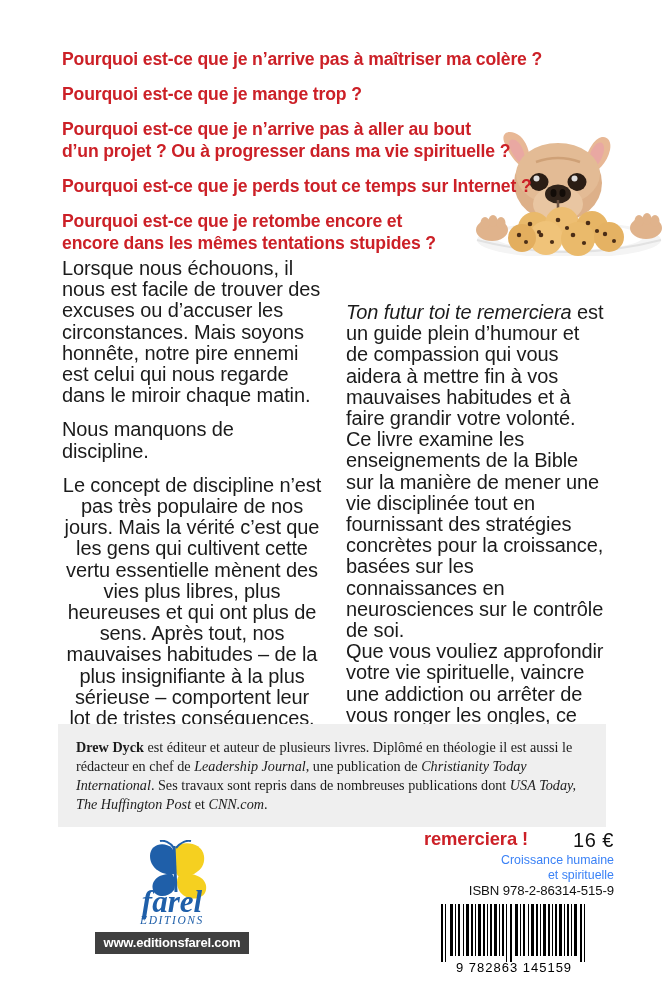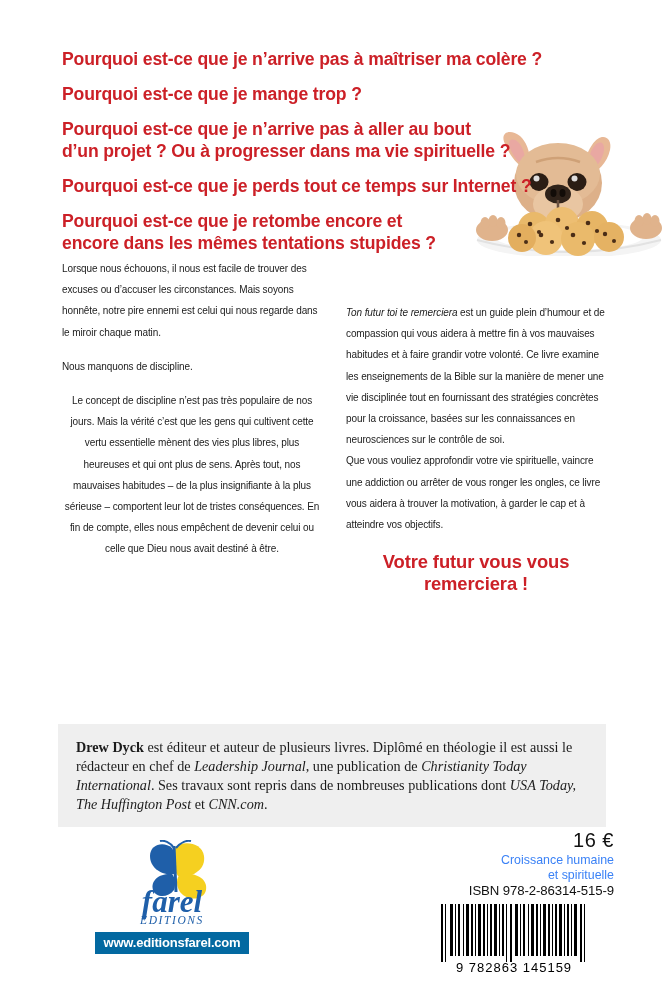--- a/index.html
+++ b/index.html
@@ -57,21 +57,21 @@
     top: 258px;
     width: 545px;
     display: flex;
     gap: 24px;
     z-index: 2;
   }
   .col { width: 260px; }
   .col p {
     margin: 0 0 13px 0;
     font-family: "Liberation Sans", sans-serif;
-    font-size: 10px;
+    font-size: 20px;
     line-height: 21.2px;
     color: #1b1b1b;
     letter-spacing: -0.1px;
   }
   .col p:last-child { margin-bottom: 0; text-align: center; }
   .col .tight { margin-bottom: 0; margin-top: 44px; }
   .col em { font-style: italic; }
 
   .tagline {
     margin: 16px 0 0 0 !important;
@@ -119,21 +119,21 @@
     position: absolute;
     left: 62px;
     top: 12px;
     width: 220px;
     text-align: center;
   }
   .logo-mark { display: block; margin: 0 auto; }
   .url-bar {
     display: inline-block;
     margin-top: 6px;
-    background: #0369a1;
+    background: #404040;
     color: #ffffff;
     font-family: "Liberation Sans", sans-serif;
     font-weight: bold;
     font-size: 13px;
     line-height: 19px;
     padding: 1px 9px 2px 9px;
     letter-spacing: -0.2px;
   }
 
   

